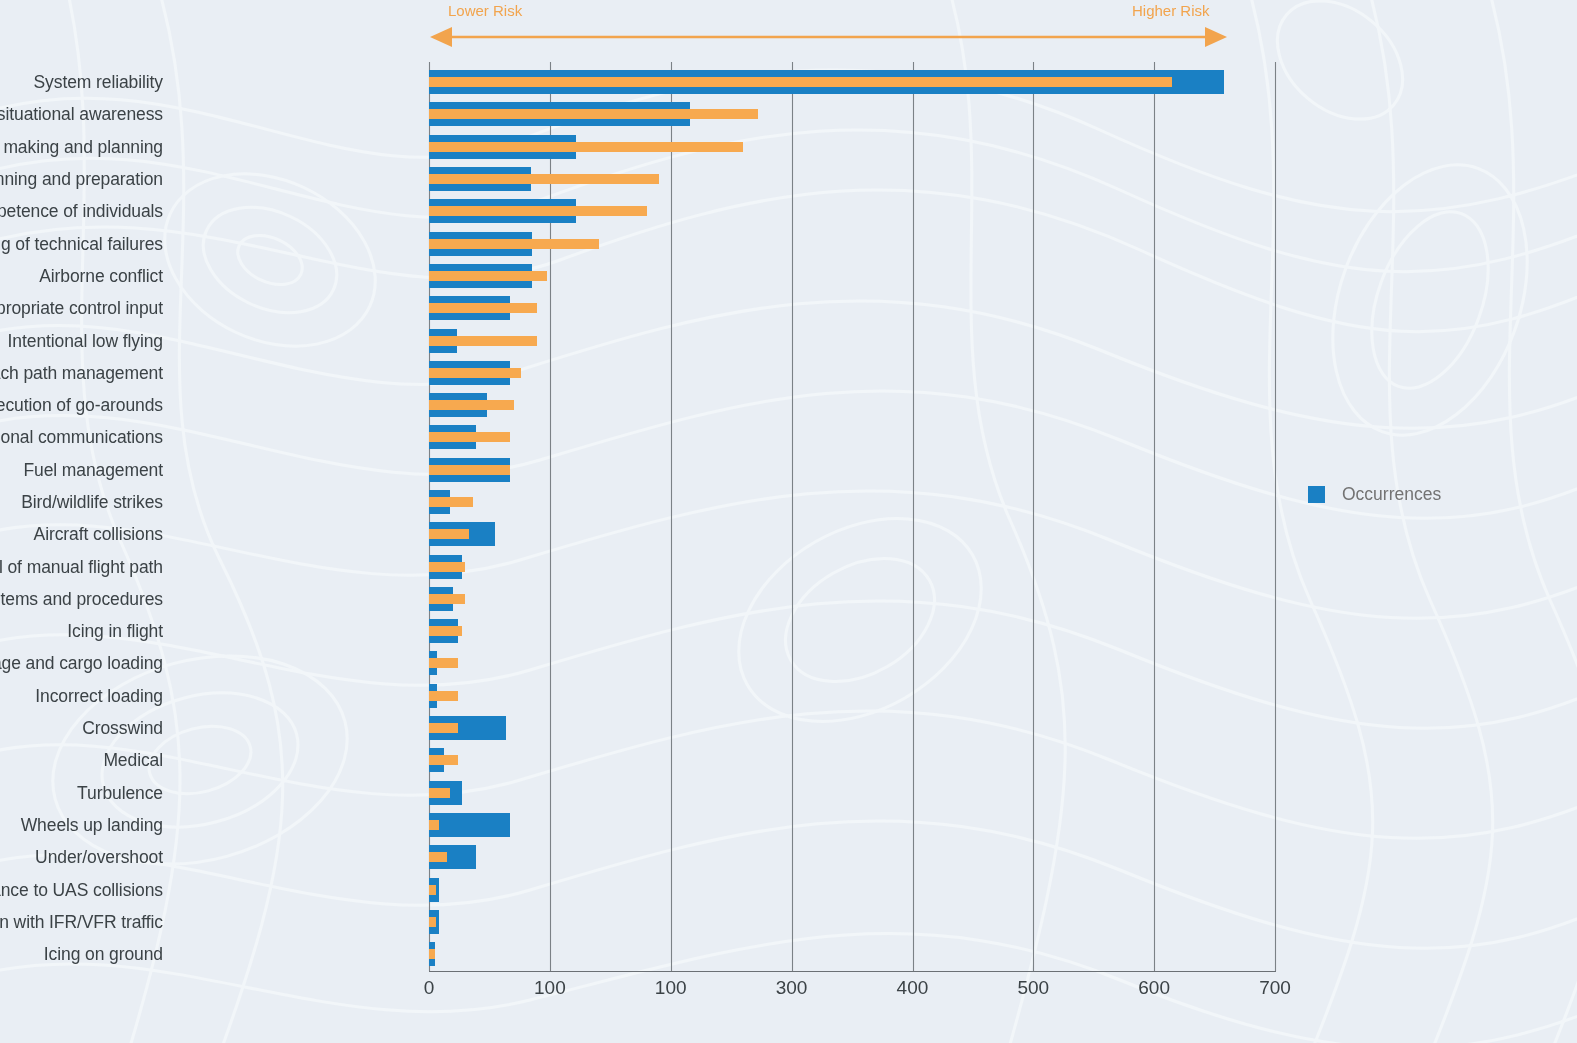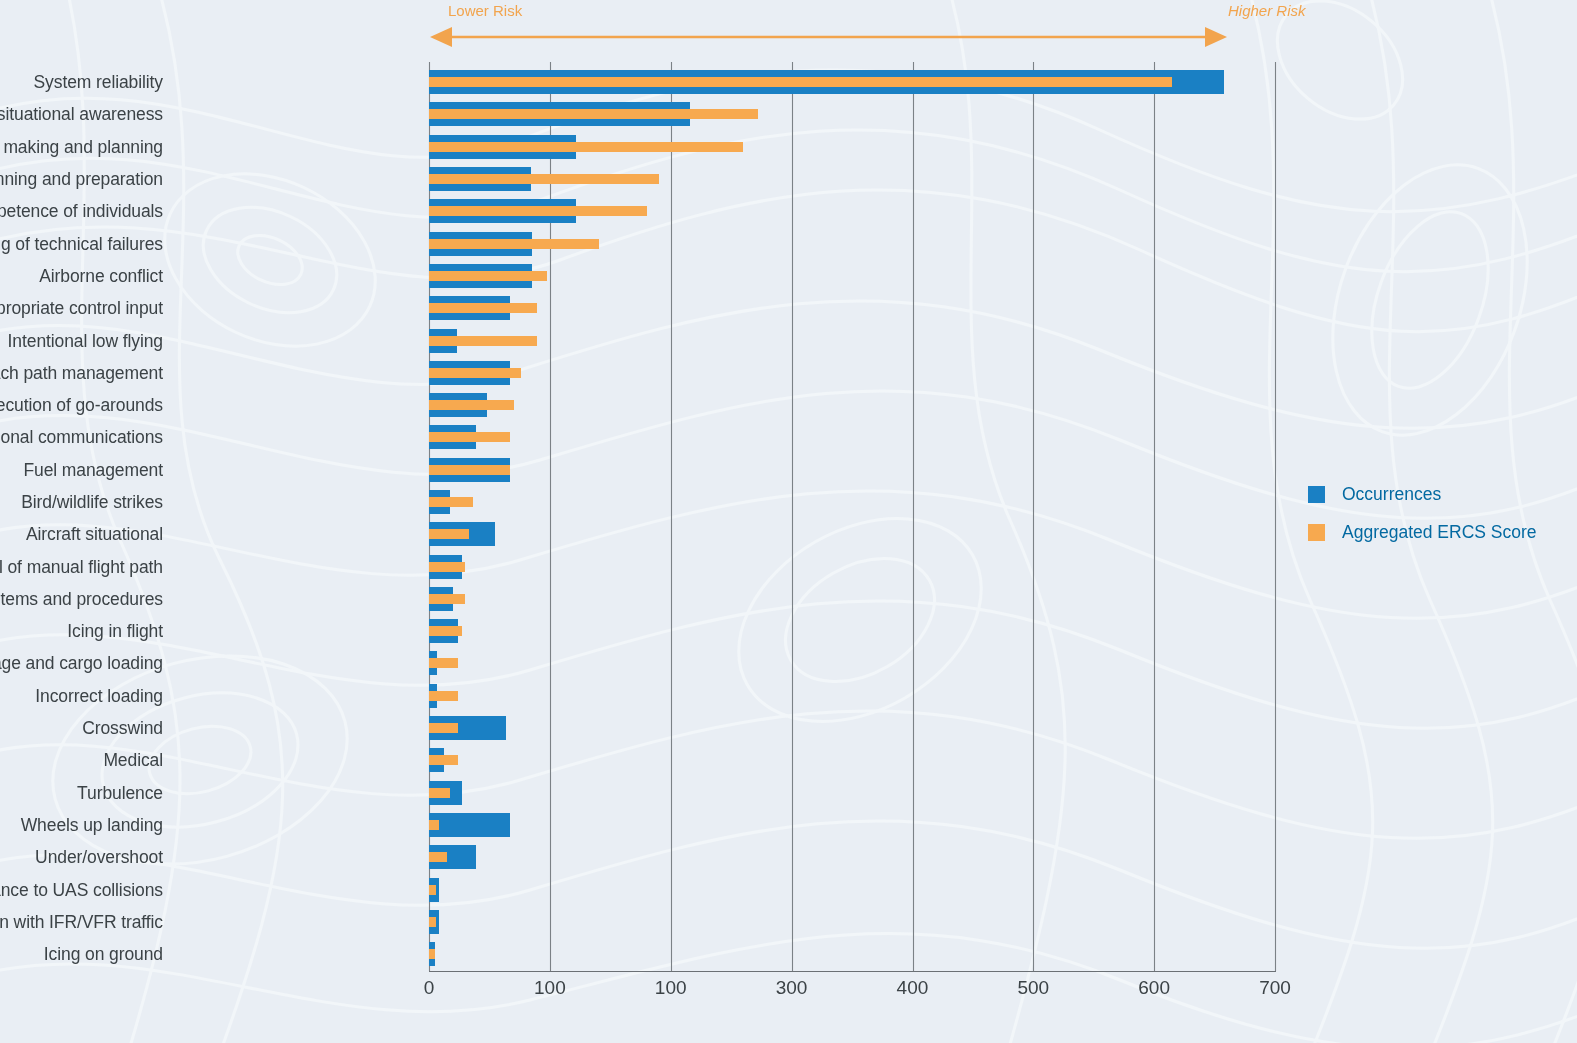--- a/index.html
+++ b/index.html
@@ -33,21 +33,21 @@
     width: 1577px; height: 58px;
   }
   .risk-label {
     position: absolute;
     font-size: 15px;
     color: #f2a44d;
     top: 2px;
     white-space: nowrap;
   }
   #risk-label-lower { left: 448px; }
-  #risk-label-higher { left: 1228px; font-style: italic; }
+  #risk-label-higher { left: 1132px; }
   #risk-arrow-svg {
     position: absolute;
     left: 0; top: 24px;
     width: 1320px; height: 26px;
   }
 
   
   #plot {
     position: absolute;
     left: 0; top: 0;
@@ -131,21 +131,21 @@
     align-items: center;
     height: 38px;
   }
   .legend-swatch {
     width: 17px; height: 17px;
     margin-right: 17px;
     flex: 0 0 auto;
   }
   .legend-text {
     font-size: 17.5px;
-    color: #0369a1;
+    color: #737373;
     white-space: nowrap;
   }
 </style>
 </head>
 <body>
 
 <svg id="bg-texture" viewBox="0 0 1577 1043" preserveAspectRatio="none">
   <rect x="0" y="0" width="1577" height="1043" fill="#e9eef4"></rect>
   <g fill="none" stroke="#f3f7fa" stroke-width="3" opacity="0.95">
     <path d="M -40 120 C 180 40, 340 210, 520 140 S 880 30, 1100 130 S 1430 240, 1640 150"></path>
@@ -298,21 +298,21 @@
           </div>
         </div>
         <div class="row">
           <div class="row-label">Bird/wildlife strikes</div>
           <div class="bars" style="width: 846px;">
             <div class="bar-occ" style="width: 20.5457px; background: rgb(26, 128, 196);"></div>
             <div class="bar-ercs" style="width: 43.5086px; background: rgb(247, 169, 79);"></div>
           </div>
         </div>
         <div class="row">
-          <div class="row-label">Aircraft situational</div>
+          <div class="row-label">Aircraft collisions</div>
           <div class="bars" style="width: 846px;">
             <div class="bar-occ" style="width: 66.4714px; background: rgb(26, 128, 196);"></div>
             <div class="bar-ercs" style="width: 39.8829px; background: rgb(247, 169, 79);"></div>
           </div>
         </div>
         <div class="row">
           <div class="row-label">Control of manual flight path</div>
           <div class="bars" style="width: 846px;">
             <div class="bar-occ" style="width: 32.6314px; background: rgb(26, 128, 196);"></div>
             <div class="bar-ercs" style="width: 36.2571px; background: rgb(247, 169, 79);"></div>
@@ -415,19 +415,15 @@
         <div class="xtick-label" style="left: 1154.14px;">600</div>
         <div class="xtick-label" style="left: 1275px;">700</div>
       </div>
   </div>
 
   <div id="legend">
       <div class="legend-row">
         <span class="legend-swatch" style="background: rgb(26, 128, 196);"></span>
         <span class="legend-text">Occurrences</span>
       </div>
-      <div class="legend-row">
-        <span class="legend-swatch" style="background: rgb(247, 169, 79);"></span>
-        <span class="legend-text">Aggregated ERCS Score</span>
-      </div>
     </div>
 
 </div>
 
 </body></html>

